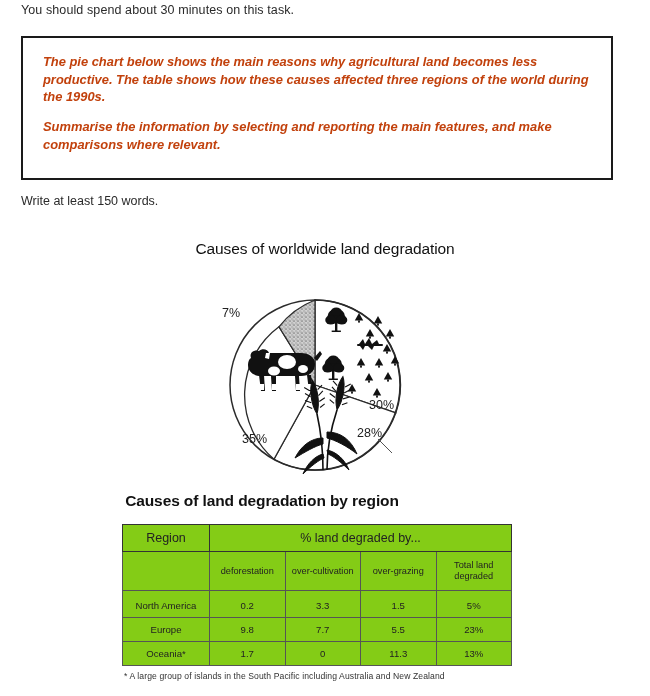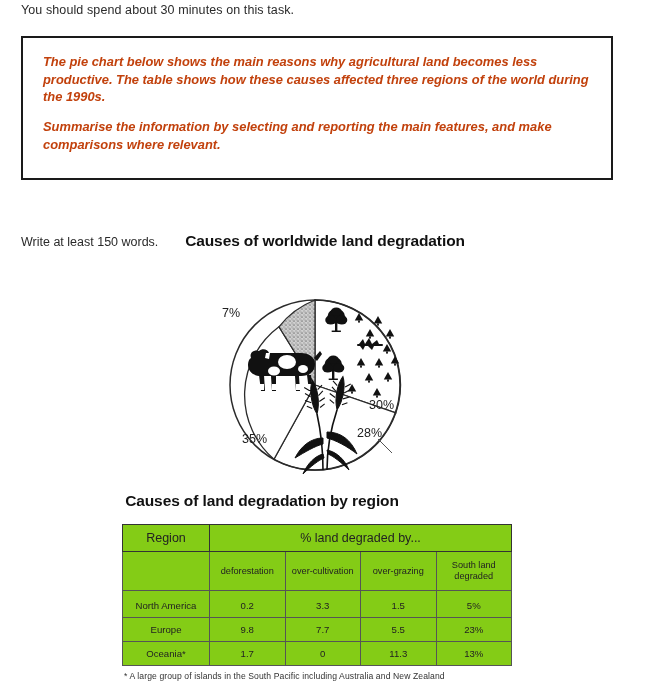--- a/index.html
+++ b/index.html
@@ -32,27 +32,27 @@
     font-style:italic;font-weight:bold;
     font-size:12.9px;line-height:17.5px;
     color:#c2410c;letter-spacing:0px;
   }
   #prompt-p1{position:absolute;left:20px;top:15px;width:552px;}
   #prompt-p2{position:absolute;left:20px;top:80px;width:556px;}
 
   
   #write-line{
     position:absolute;left:21px;top:194px;
-    font-size:12.5px;color:#2a2a2a;margin-top:41px;
+    font-size:12.5px;color:#2a2a2a;
   }
 
   
   #pie-title{
-    position:absolute;left:0;top:232px;width:650px;
-    text-align:center;font-size:15.5px;font-weight:bold;
+    position:absolute;left:0;top:240px;width:650px;
+    text-align:center;font-size:15.5px;font-weight:normal;
     color:#111;letter-spacing:-.1px;
   }
   #pie-wrap{position:absolute;left:0;top:272px;width:650px;height:210px;}
   #pie-svg{position:absolute;left:145px;top:0;}
 
   .pie-label{
     position:absolute;font-size:11.5px;color:#222;white-space:nowrap;
   }
   #lbl-other{left:275px;top:281px;}
   #lbl-defor{left:389px;top:331px;}
@@ -250,21 +250,21 @@
     <thead>
       <tr>
         <th class="h-region outer" rowspan="1" style="width:86px;">Region</th>
         <th class="h-span outer" colspan="4">% land degraded by...</th>
       </tr>
       <tr>
         <td class="blank-cell"></td>
         <td class="h-sub" style="width:78px;">deforestation</td>
         <td class="h-sub" style="width:77px;">over-cultivation</td>
         <td class="h-sub" style="width:77px;">over-grazing</td>
-        <td class="h-sub" style="width:72px;">South land degraded</td>
+        <td class="h-sub" style="width:72px;">Total land degraded</td>
       </tr>
     </thead>
     <tbody>
       <tr>
         <td class="row-region">North America</td>
         <td class="row-cell">0.2</td>
         <td class="row-cell">3.3</td>
         <td class="row-cell">1.5</td>
         <td class="row-cell">5%</td>
       </tr>

